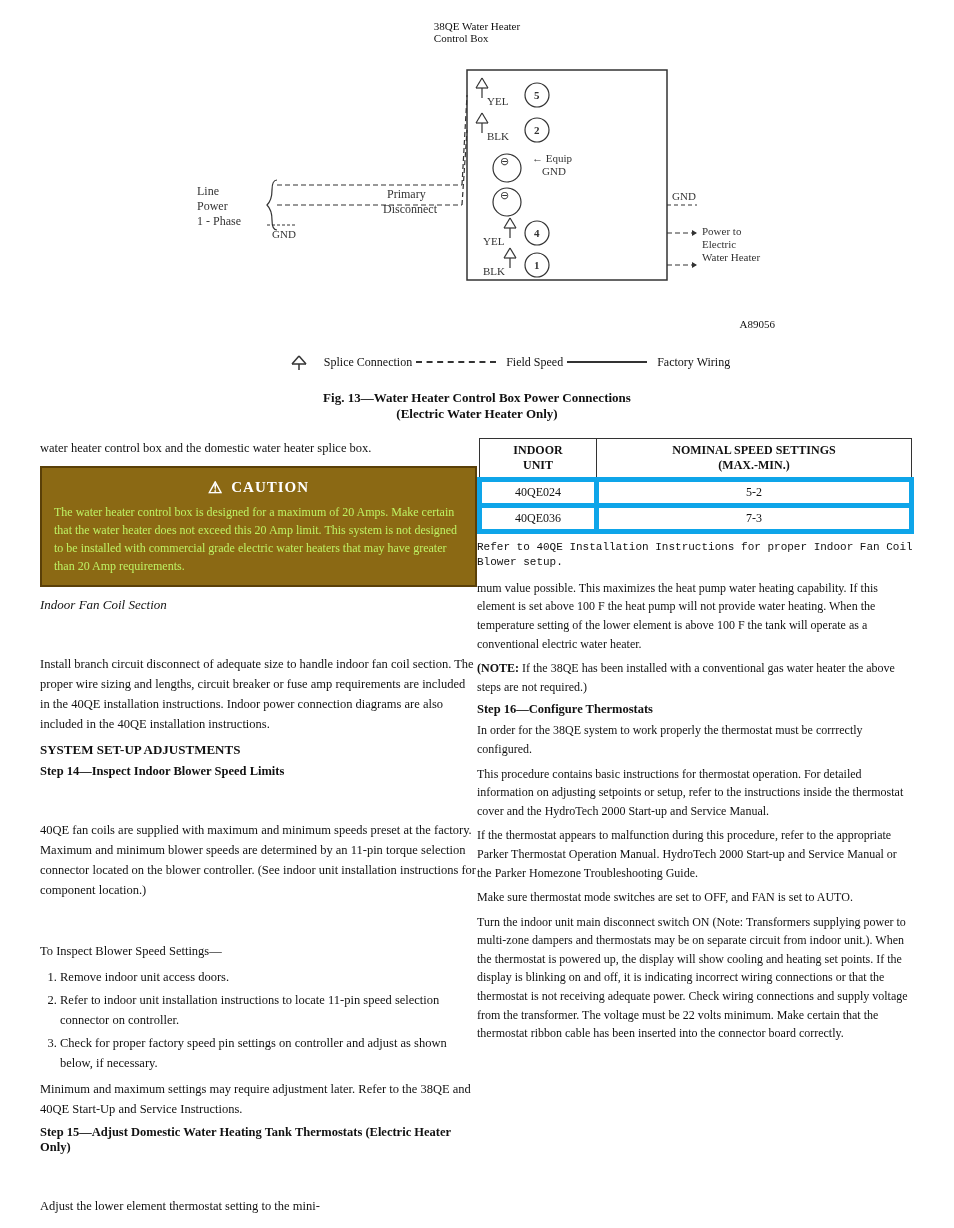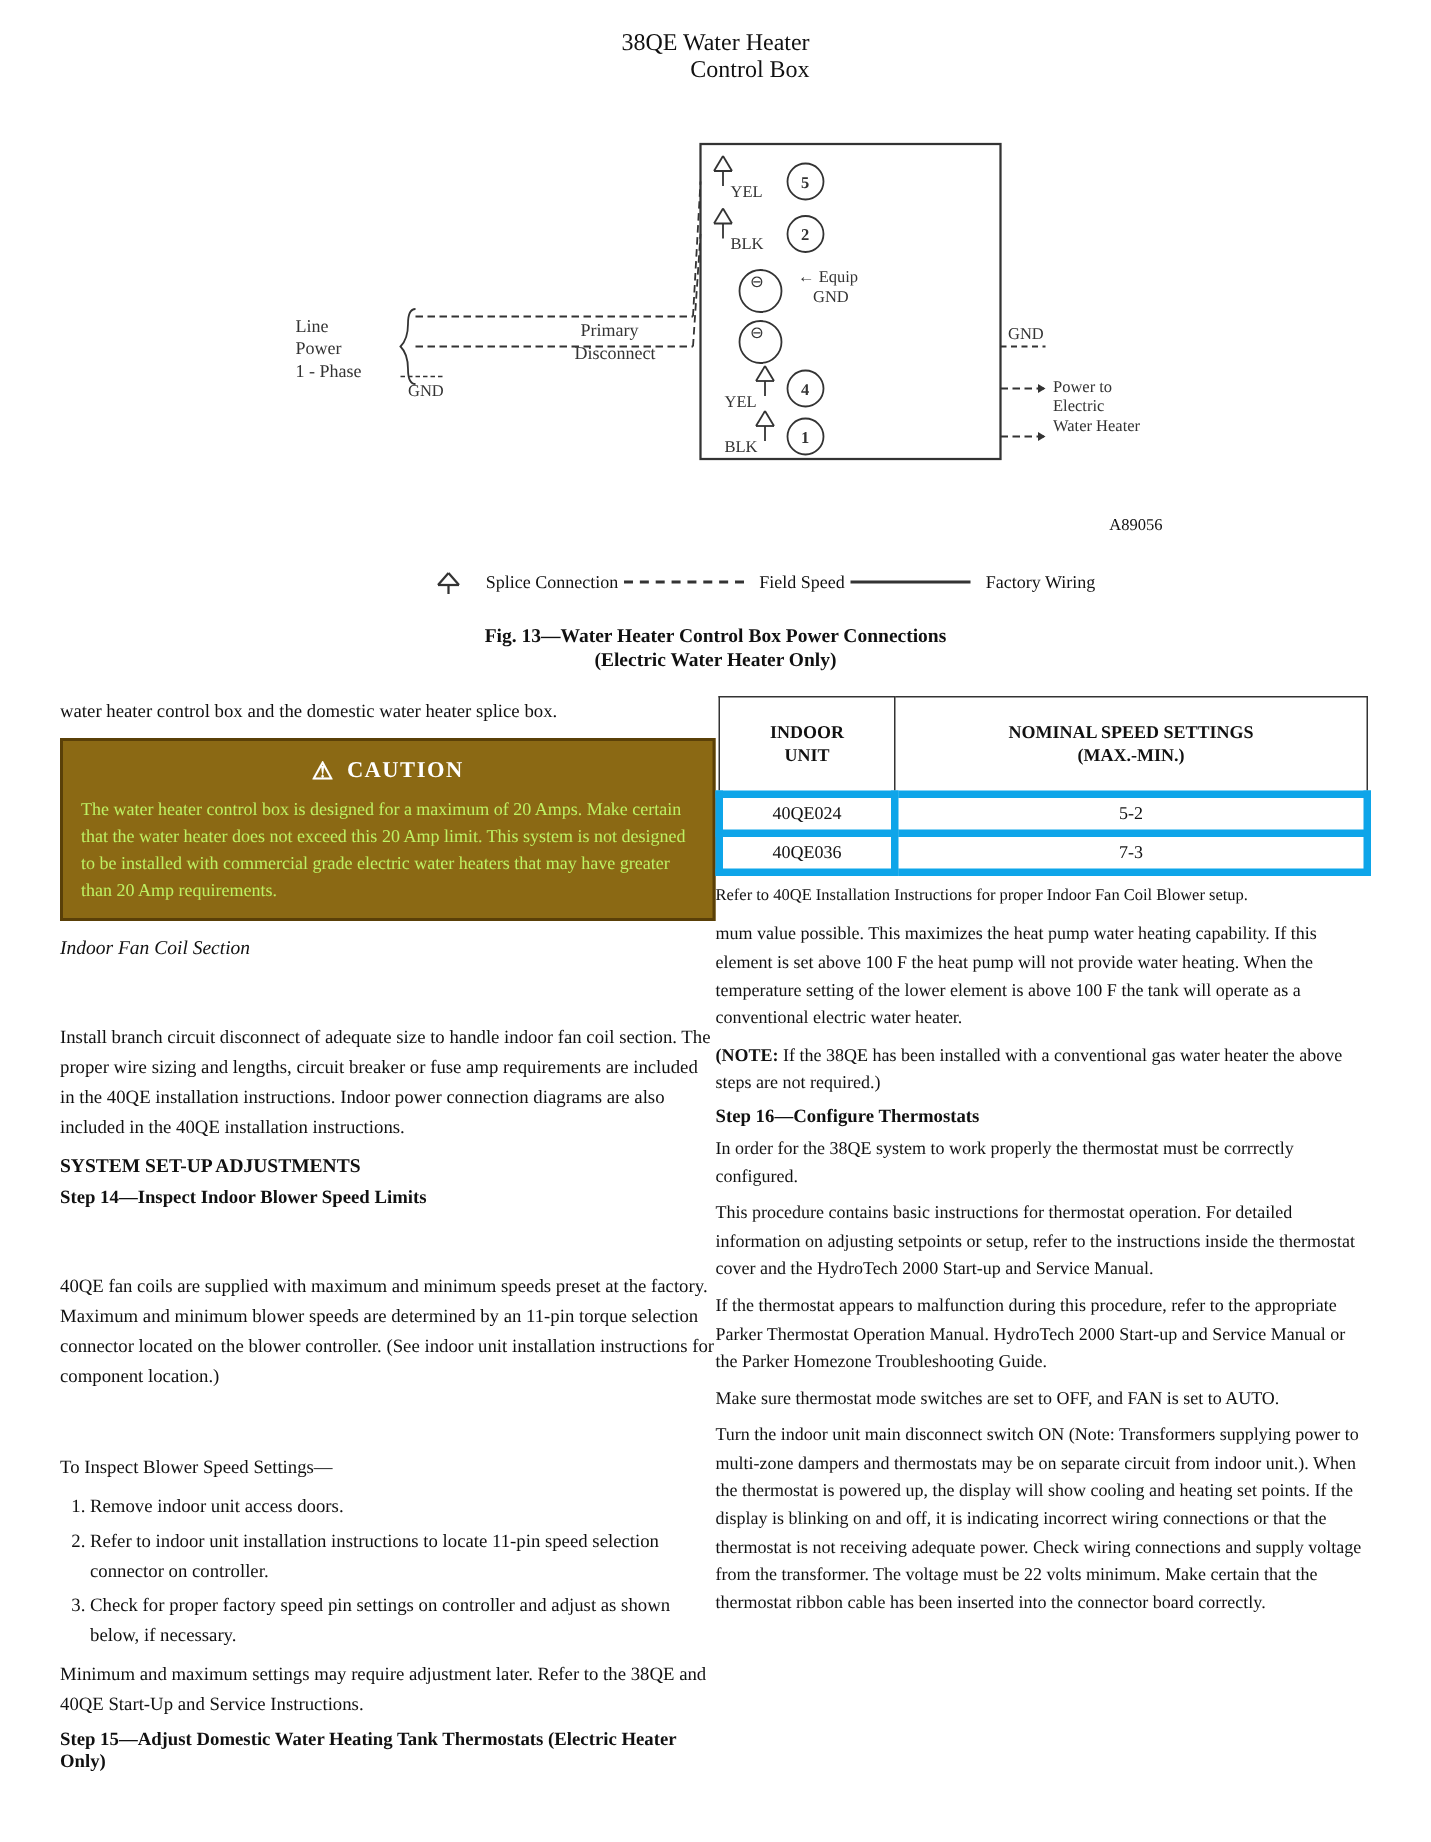--- a/index.html
+++ b/index.html
@@ -20,23 +20,23 @@
     }
 
     
     .diagram-section {
       display: flex;
       flex-direction: column;
       align-items: center;
       margin-bottom: 10px;
     }
     .diagram-title {
-      text-align: right;
-      font-size: 16px;
-      margin-bottom: 20px;
+      text-align: left;
+      font-size: 11px;
+      margin-bottom: 6px;
       font-weight: normal;
     }
     .diagram-container {
       position: relative;
       width: 620px;
       height: 280px;
       margin: 0 auto;
     }
 
     
@@ -126,34 +126,35 @@
 
     
     .speed-table {
       width: 100%;
       border-collapse: collapse;
       font-size: 12px;
       margin-bottom: 6px;
     }
     .speed-table th {
       border: 1px solid #333;
-      padding: 16px 8px;
+      padding: 4px 8px;
       text-align: center;
       font-weight: bold;
       background: #fff;
     }
     .speed-table td {
       border: 5px solid #0ea5e9;
       padding: 3px 8px;
       text-align: center;
     }
     .table-note {
       font-size: 11px;
       line-height: 1.4;
       margin-bottom: 8px;
+      font-family: Liberation Mono, monospace;
     }
 
     
     .section-intro {
       font-size: 12.5px;
       line-height: 1.6;
       margin-bottom: 8px;
     }
     .section-heading {
       font-weight: bold;

